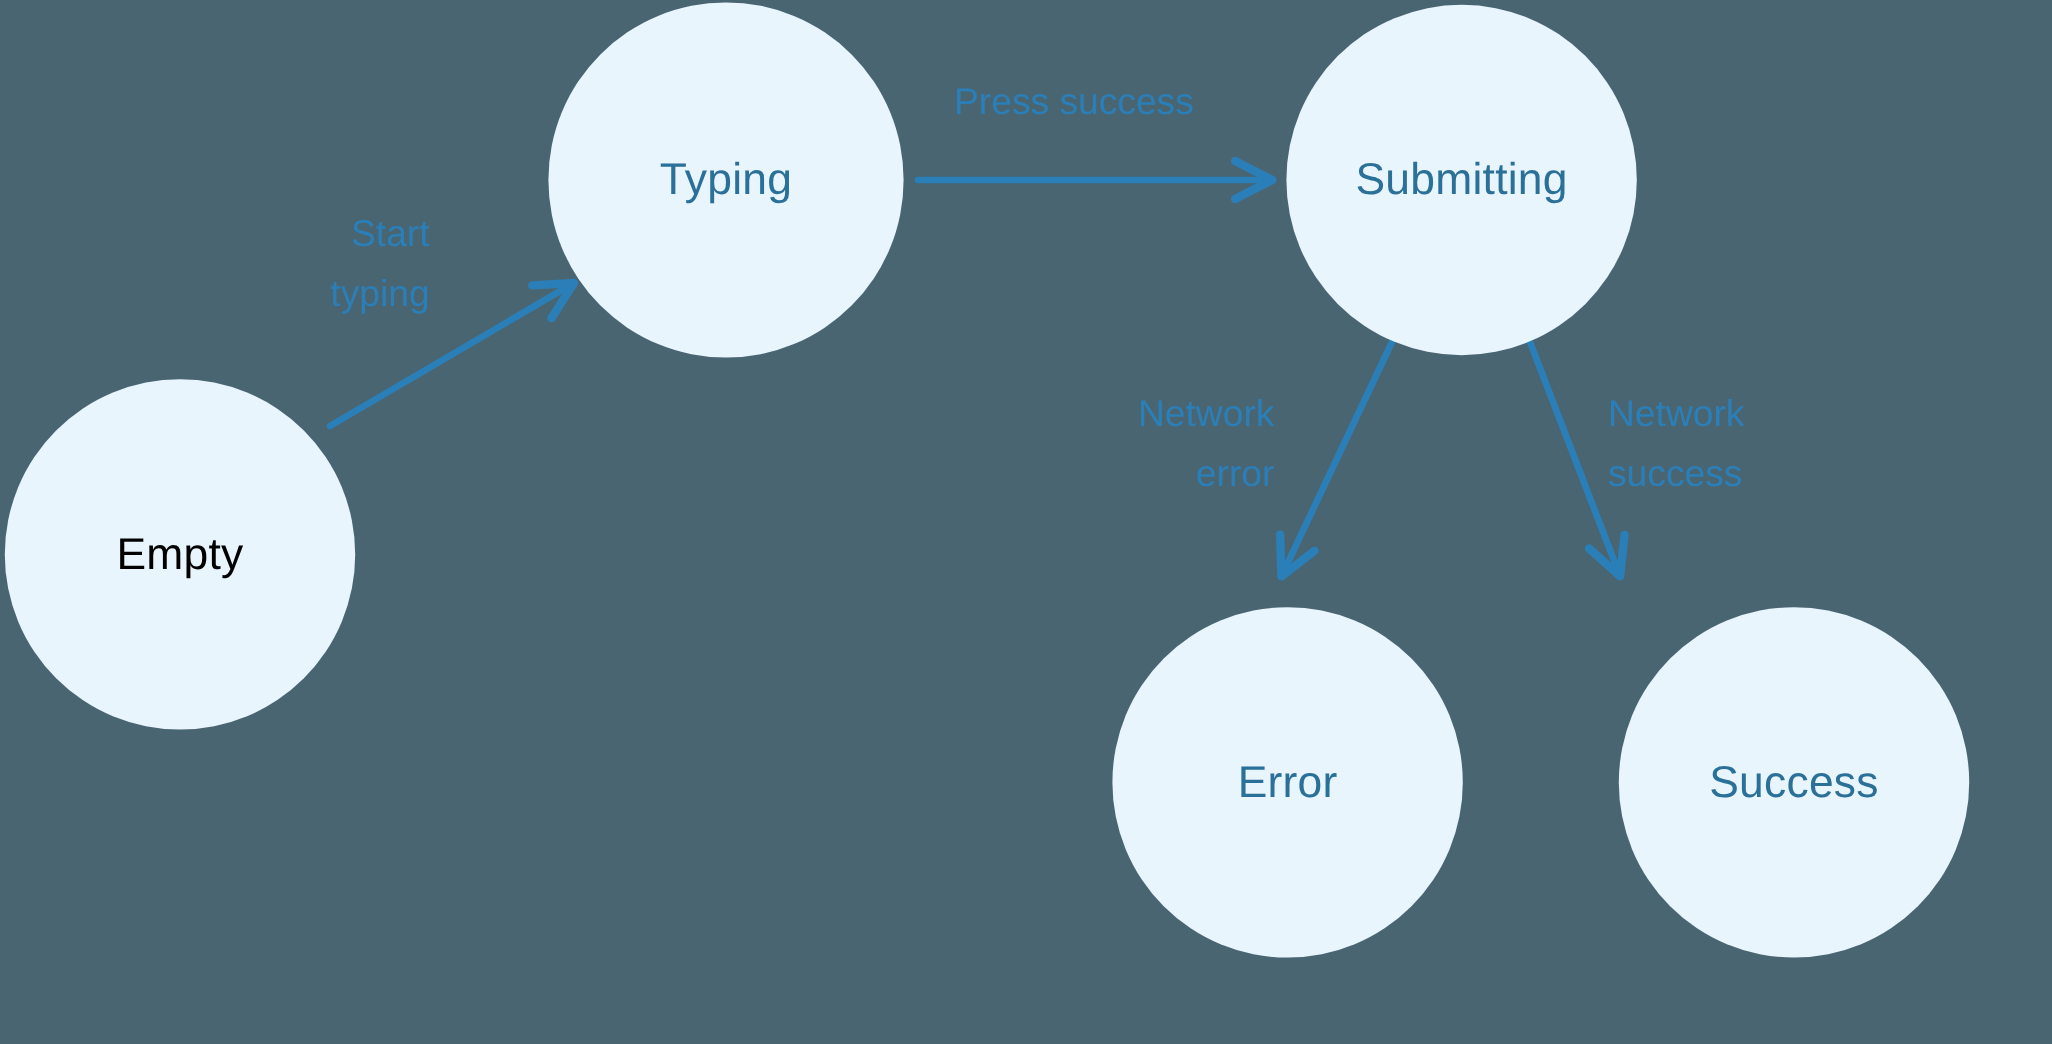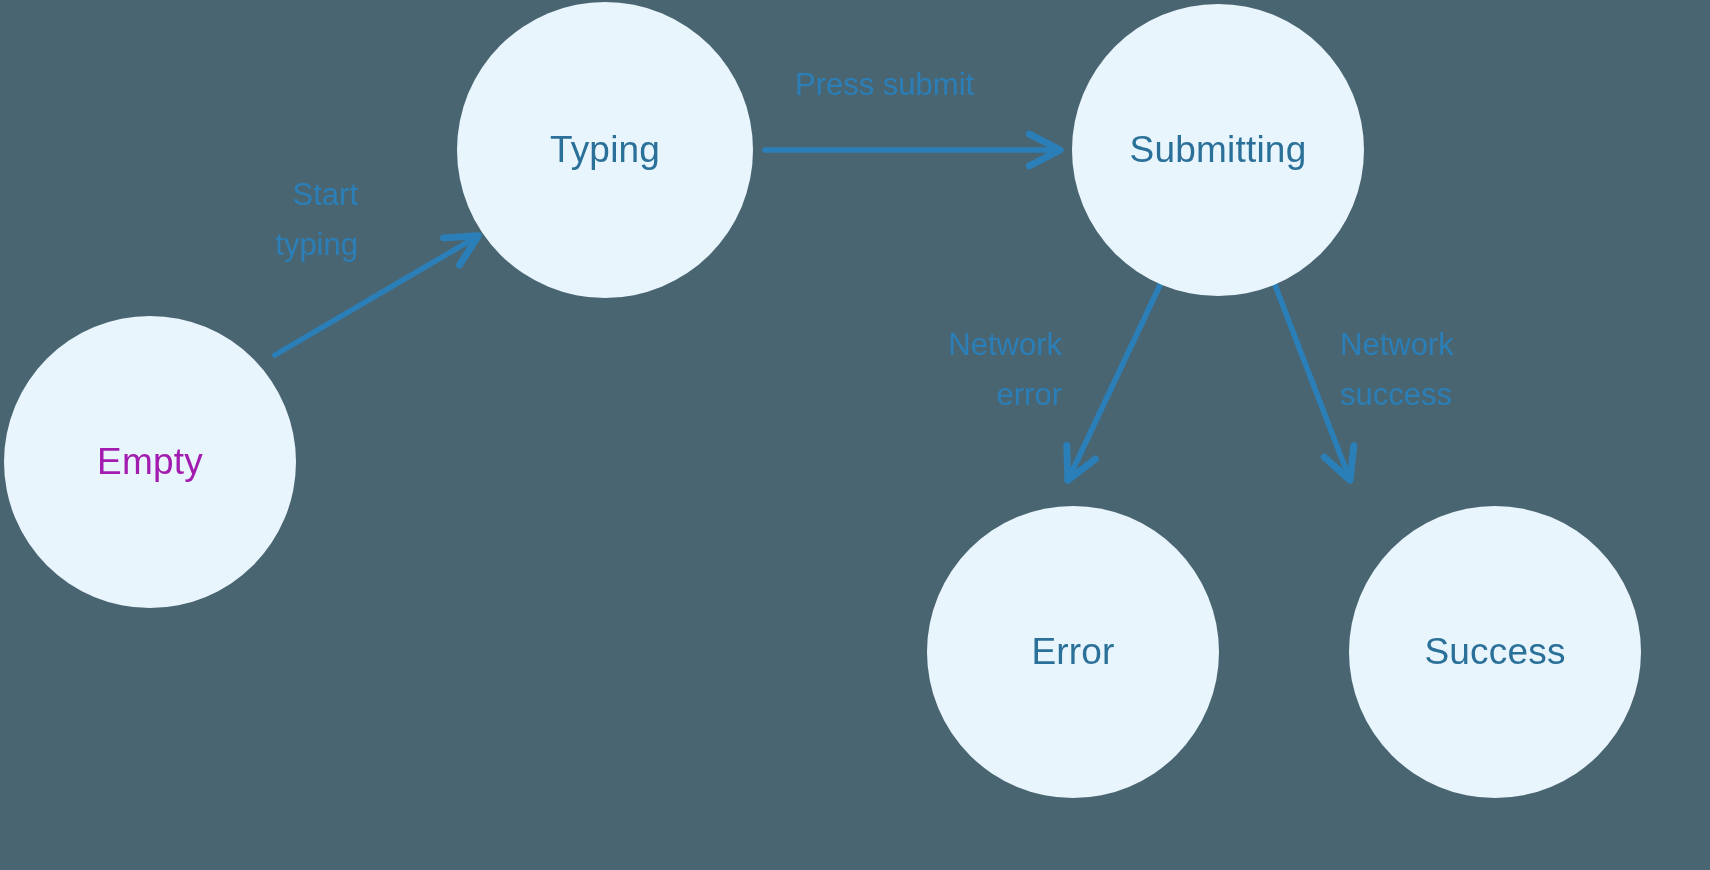--- a/index.html
+++ b/index.html
@@ -67,36 +67,36 @@
     <line x1="275" y1="355" x2="478" y2="236" stroke="#2b7fb8" stroke-width="5.5" stroke-linecap="round" marker-end="url(#ah)"></line>
 
     <line x1="765" y1="150" x2="1060" y2="150" stroke="#2b7fb8" stroke-width="5.5" stroke-linecap="round" marker-end="url(#ah)"></line>
 
     <line x1="1160" y1="285" x2="1068" y2="480" stroke="#2b7fb8" stroke-width="5.5" stroke-linecap="round" marker-end="url(#ah)"></line>
 
     <line x1="1275" y1="285" x2="1350" y2="480" stroke="#2b7fb8" stroke-width="5.5" stroke-linecap="round" marker-end="url(#ah)"></line>
   </svg>
 
   <div class="node" style="left: 4px; top: 316px; width: 292px; height: 292px; background: rgb(232, 245, 253);">
-    <span class="node-label" style="color: #a21caf;">Empty</span>
+    <span class="node-label" style="color: #000000;">Empty</span>
   </div>
   <div class="node" style="left: 457px; top: 2px; width: 296px; height: 296px; background: rgb(232, 245, 253);">
     <span class="node-label" style="color: rgb(42, 112, 153);">Typing</span>
   </div>
   <div class="node" style="left: 1072px; top: 4px; width: 292px; height: 292px; background: rgb(232, 245, 253);">
     <span class="node-label" style="color: rgb(42, 112, 153);">Submitting</span>
   </div>
   <div class="node" style="left: 927px; top: 506px; width: 292px; height: 292px; background: rgb(232, 245, 253);">
     <span class="node-label" style="color: rgb(42, 112, 153);">Error</span>
   </div>
   <div class="node" style="left: 1349px; top: 506px; width: 292px; height: 292px; background: rgb(232, 245, 253);">
     <span class="node-label" style="color: rgb(42, 112, 153);">Success</span>
   </div>
 
   <div class="edge-label el-start-typing" style="color: rgb(43, 127, 184);">Start
 typing</div>
-  <div class="edge-label el-press-submit" style="color: rgb(43, 127, 184);">Press submit</div>
+  <div class="edge-label el-press-submit" style="color: rgb(43, 127, 184);">Press success</div>
   <div class="edge-label el-network-error" style="color: rgb(43, 127, 184);">Network
 error</div>
   <div class="edge-label el-network-success" style="color: rgb(43, 127, 184);">Network
 success</div>
 
 </div>
 
 </body></html>

